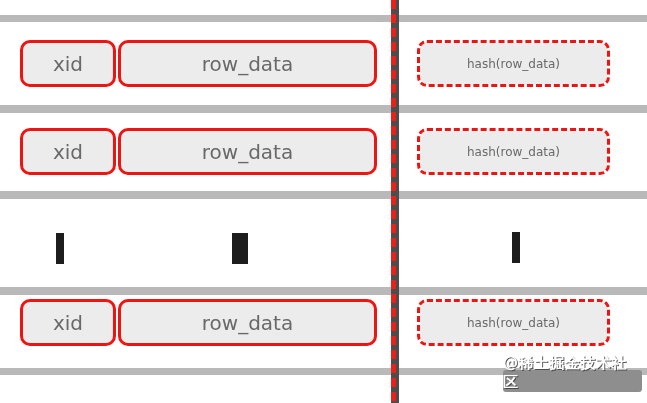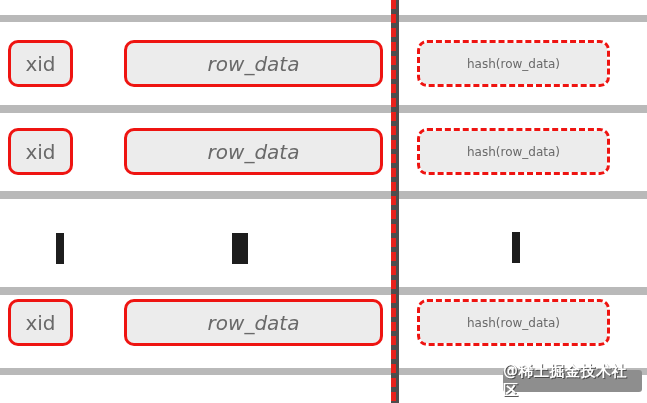--- a/index.html
+++ b/index.html
@@ -41,22 +41,22 @@
     content: "";
     position: absolute;
     inset: -5px;
     background: var(--shadow, #4d4d4d);
     border-radius: 6px;
     z-index: -1;
   }
   .row-1 .cellbox { top: 40px; }
   .row-2 .cellbox { top: 128px; }
   .row-3 .cellbox { top: 299px; }
-  .box-xid  { left: 8px;  width: 65px;  }
-  .box-data { left: 124px; width: 259px; font-style: italic; }
+  .box-xid  { left: 20px;  width: 96px;  }
+  .box-data { left: 118px; width: 259px; }
   .box-hash {
     left: 417px; width: 193px;
     border-style: dashed;
     font-size: 12px;
   }
 
   
   .vline-core {
     position: absolute; left: 396px; top: 0; width: 3px; height: 403px;
     background: var(--shadow, #4d4d4d); z-index: 4;
@@ -75,21 +75,21 @@
   .cmark-2 { left: 232px; top: 233px; width: 16px; height: 31px; }
   .cmark-3 { left: 512px; top: 232px; width: 8px;  height: 31px; }
 
   
   .watermark {
     position: absolute; left: 503px; top: 370px;
     width: 139px; height: 22px;
     background: var(--watermark_bg, #8e8e8e);
     color: var(--watermark_text, #ffffff);
     font-size: 15px; font-weight: 700;
-    display: flex; align-items: center; justify-content: center;
+    display: flex; align-items: flex-end; justify-content: center;
     border-radius: 3px;
     letter-spacing: 0.5px;
     text-shadow: 1px 1px 0 rgba(60,60,60,0.85);
     z-index: 6;
   }
 </style>
 </head>
 <body>
 
 <div class="stage">

